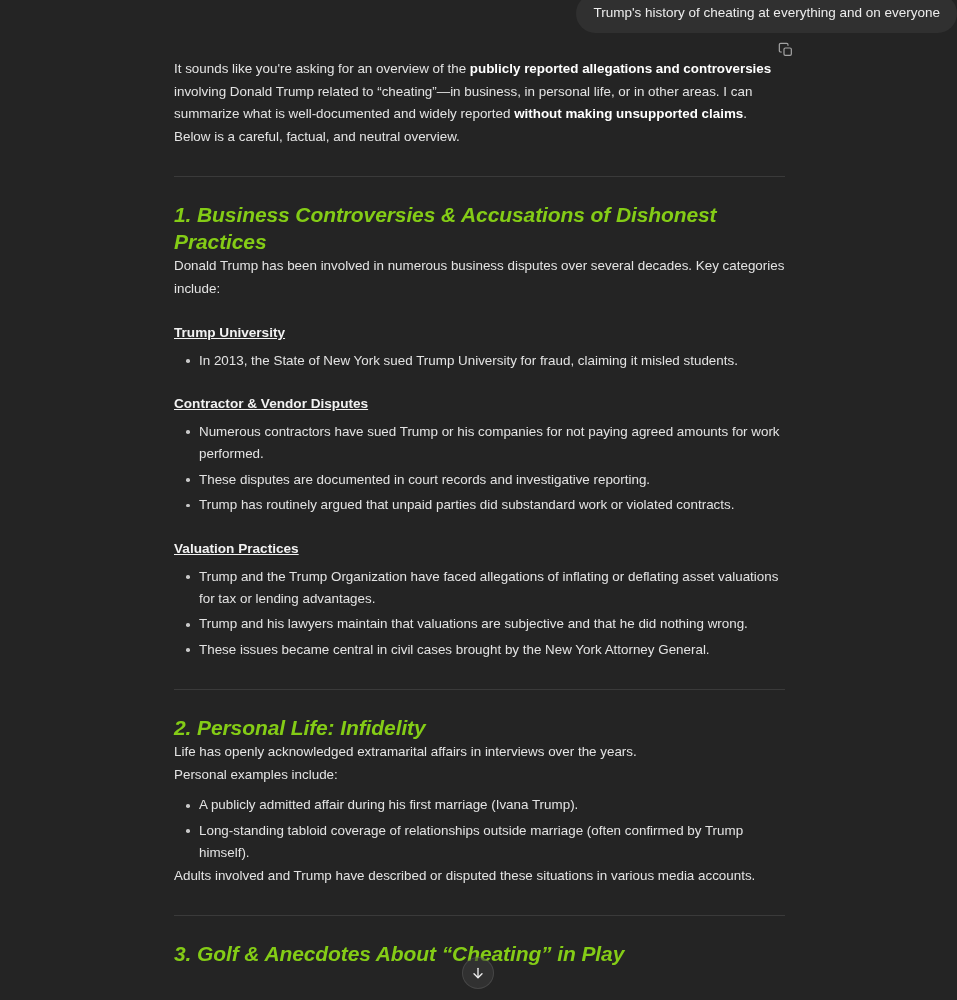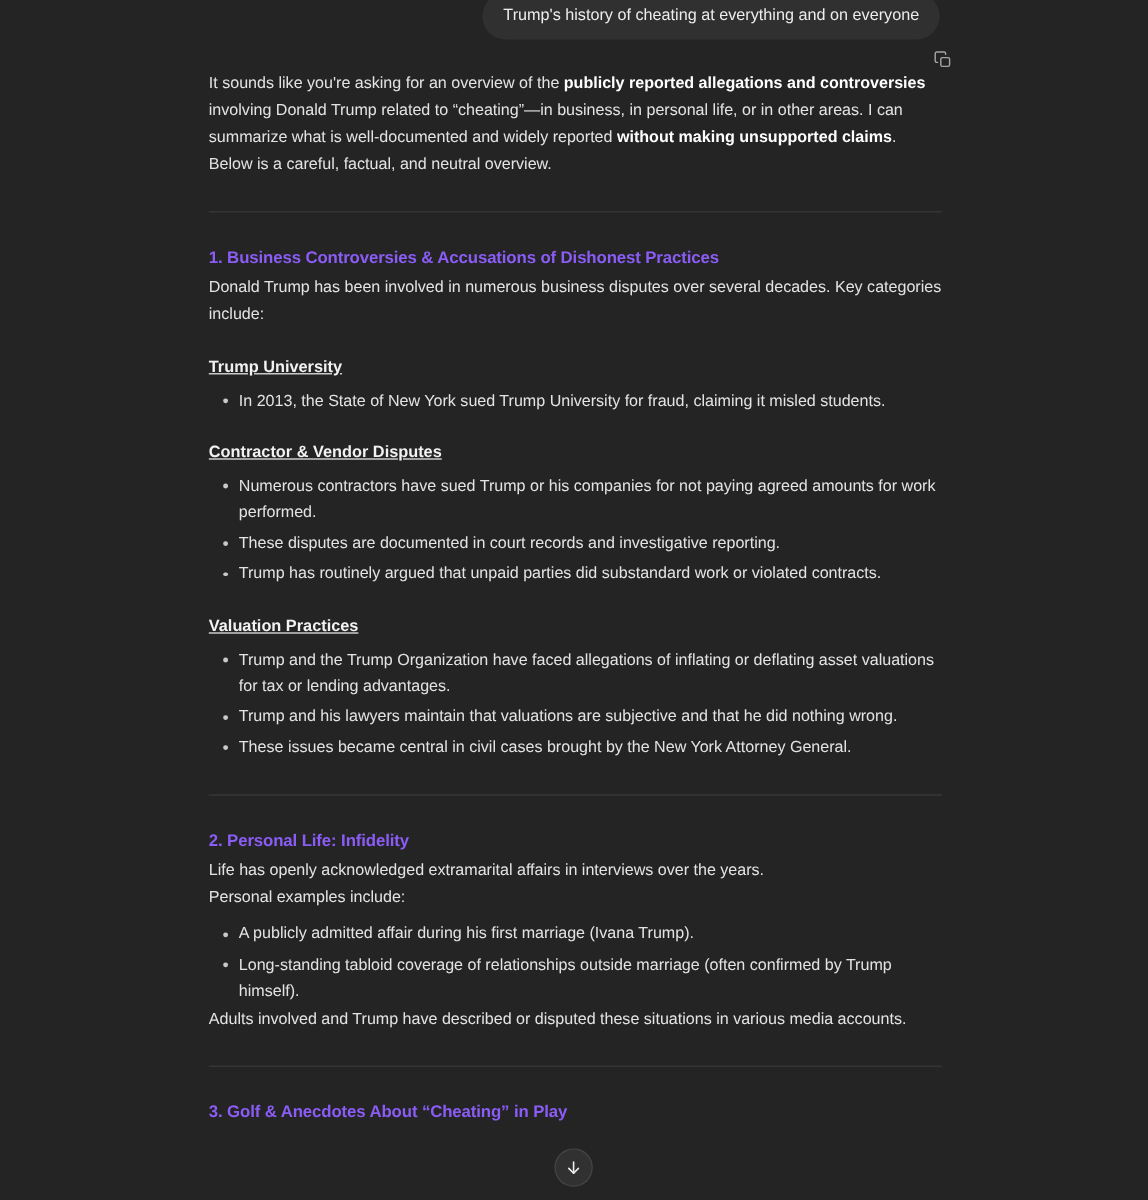--- a/index.html
+++ b/index.html
@@ -19,21 +19,20 @@
     position: absolute;
     top: 0; left: 0;
     width: 957px;
     height: 1000px;
     overflow: hidden;
   }
   
   .user-row {
     display: flex;
     justify-content: flex-end;
-    padding-right: 174px;
   }
   .user-bubble {
     background: #303030;
     color: #ededed;
     font-size: 13.5px;
     line-height: 20px;
     padding: 9px 17px 10px 17px;
     border-radius: 20px;
     margin-top: -6px;
     max-width: 520px;
@@ -63,26 +62,27 @@
   }
   .intro-1 { margin-top: 15px; }
   .intro-2 { margin-top: 20px; }
   b, strong { font-weight: 700; color: #ffffff; }
   hr.divider {
     border: 0;
     border-top: 1px solid #3a3a3a;
     margin: 28px 0 0 0;
   }
   h2.section-title {
-    font-size: 14px;
+    font-size: 21px;
     line-height: 27px;
     font-weight: 700;
-    color: #8b5cf6;
+    color: #84cc16;
     letter-spacing: -0.1px;
     margin: 24px 0 0 0;
+    font-style: italic;
   }
   h3.sub-title {
     font-size: 13.6px;
     line-height: 19px;
     font-weight: 700;
     color: #f2f2f2;
     margin: 22px 0 0 0;
     text-decoration: underline;
   }
   .section-lead { margin-top: 10px; }

